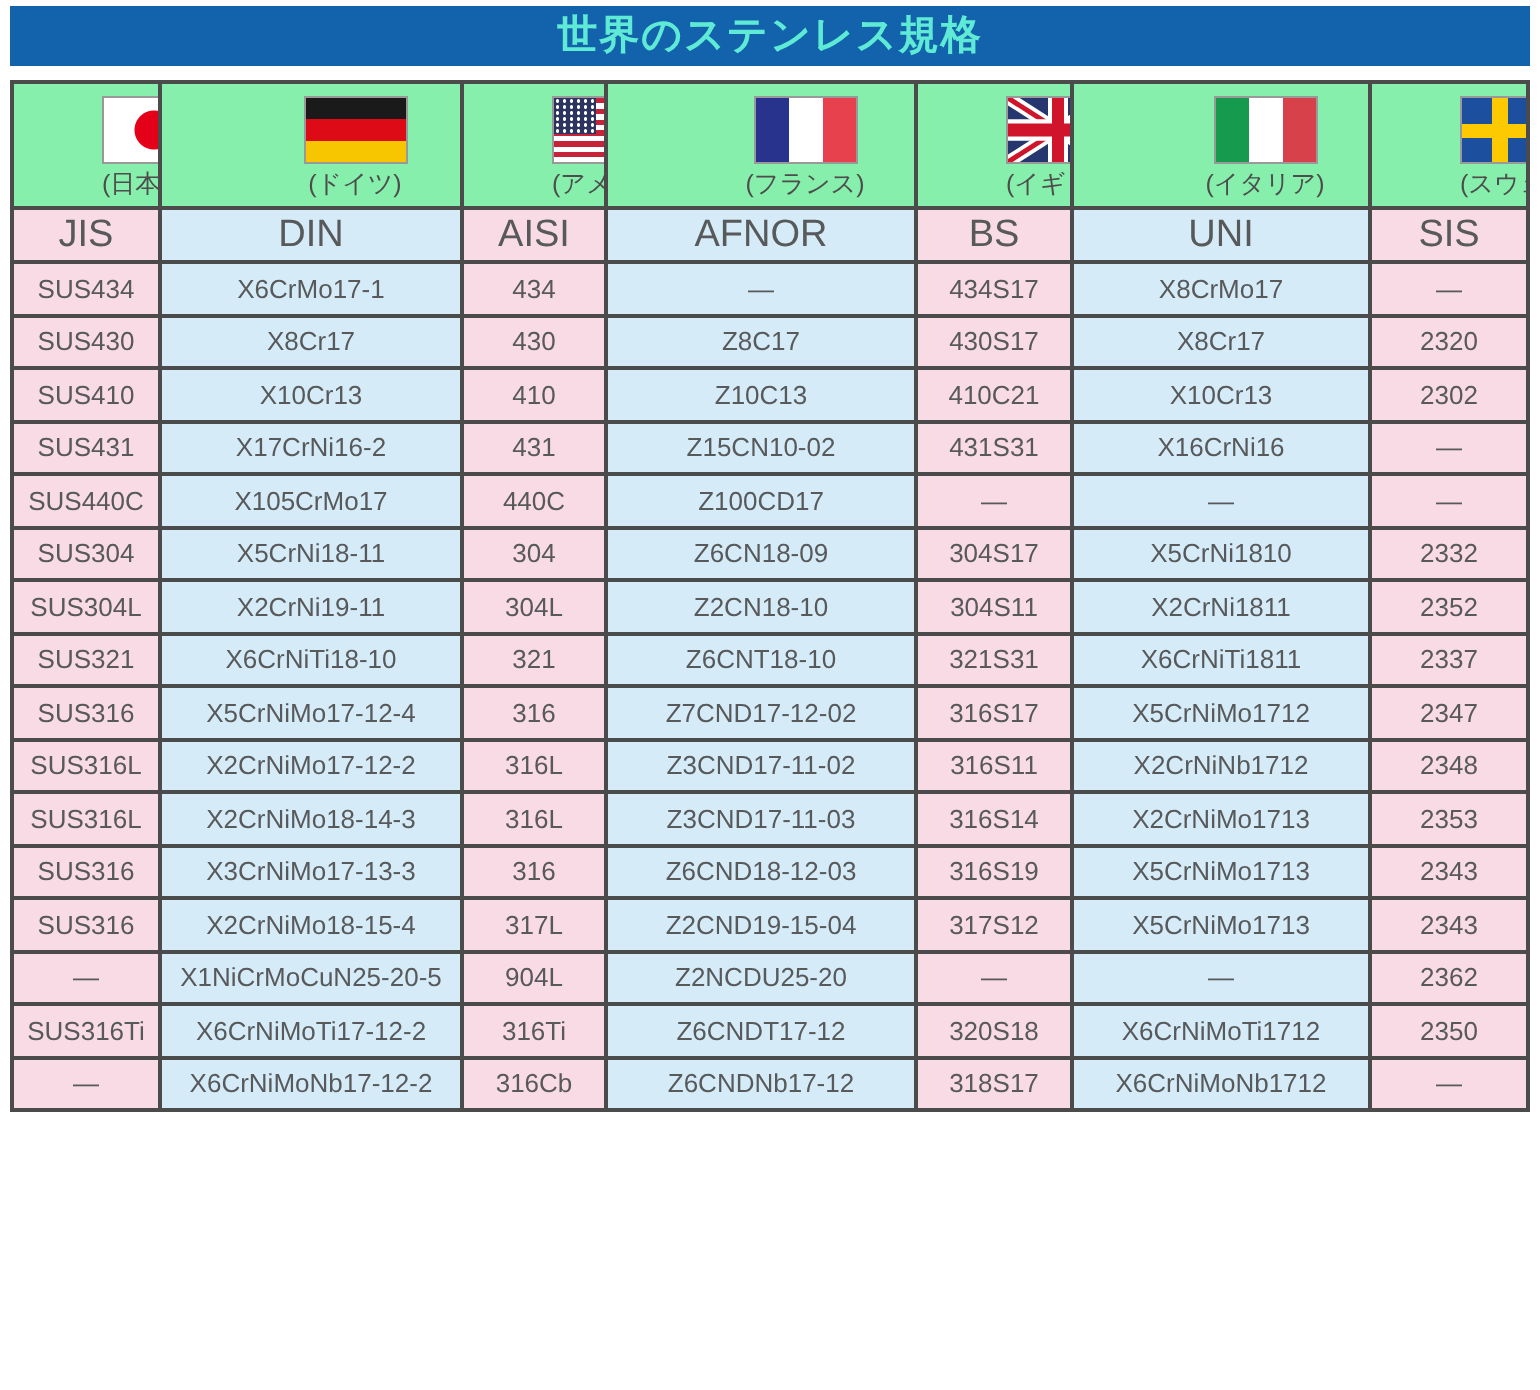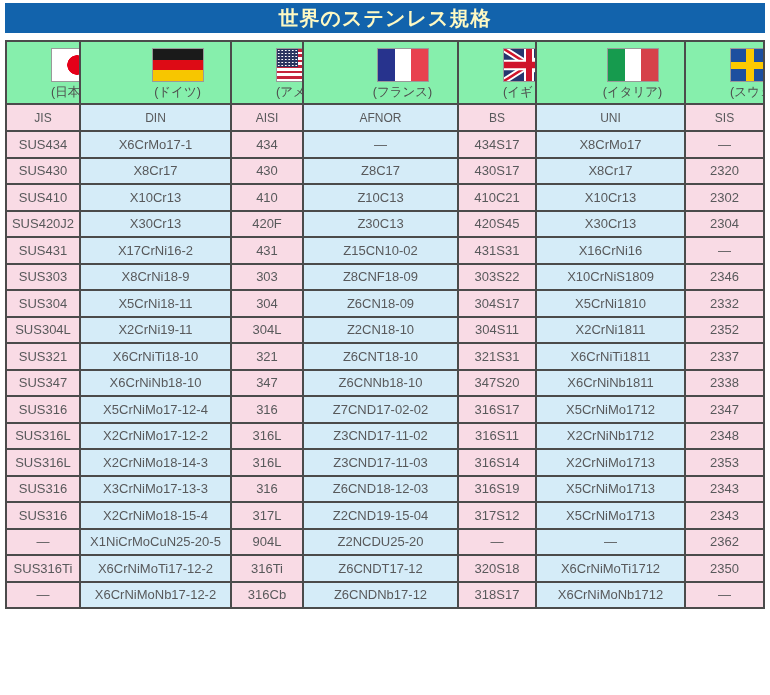--- a/index.html
+++ b/index.html
@@ -3,32 +3,32 @@
 <meta charset="utf-8">
 <style>
   html,body { margin:0; padding:0; }
   body {
     width:770px; height:695px; background:#ffffff;
     font-family:"Liberation Sans","DejaVu Sans",sans-serif;
     overflow:hidden;
   }
   .page { padding:3px 4px 0 4px; }
   .title-bar {
-    background:#1263ac; color:#fef9c3; font-weight:bold;
+    background:#1263ac; color:#5eead4; font-weight:bold;
     font-size:20px; text-align:center; letter-spacing:1px;
     height:24px; line-height:24px; padding:3px 0; margin:0 1px 7px 1px;
   }
   table { border-collapse:collapse; table-layout:fixed; width:760px; margin:0 auto; }
   th, td {
     border:2px solid #4b4b4b; text-align:center; vertical-align:middle;
     color:#58595b; font-weight:normal; overflow:hidden; white-space:nowrap;
     padding:0;
   }
   .flag-cell { background:#86efac; height:61px;padding-left:44px; }
-  .code-cell { height:25px; font-size:12px;text-align:center; }
+  .code-cell { height:25px; font-size:19px;text-align:center; }
   tbody td { height:24.5px; font-size:13px; }
   .pink { background:#f9dbe5; }
   .blue { background:#d5ecf8; }
   .country-label { font-size:12.5px; color:#4d4d4d; margin-top:2px; }
 
   .flag {
     width:52px; height:34px; margin:3px auto 0 auto;
     border:1px solid #999; box-sizing:border-box; position:relative;
   }
   .flag svg { display:block; width:100%; height:100%; }
@@ -137,45 +137,36 @@
         <tr>
           <td class="pink">SUS410</td>
           <td class="blue">X10Cr13</td>
           <td class="pink">410</td>
           <td class="blue">Z10C13</td>
           <td class="pink">410C21</td>
           <td class="blue">X10Cr13</td>
           <td class="pink">2302</td>
         </tr>
         <tr>
-          <td class="pink">SUS420J2</td>
-          <td class="blue">X30Cr13</td>
-          <td class="pink">420F</td>
-          <td class="blue">Z30C13</td>
-          <td class="pink">420S45</td>
-          <td class="blue">X30Cr13</td>
-          <td class="pink">2304</td>
-        </tr>
-        <tr>
           <td class="pink">SUS431</td>
           <td class="blue">X17CrNi16-2</td>
           <td class="pink">431</td>
           <td class="blue">Z15CN10-02</td>
           <td class="pink">431S31</td>
           <td class="blue">X16CrNi16</td>
           <td class="pink">—</td>
         </tr>
         <tr>
-          <td class="pink">SUS303</td>
-          <td class="blue">X8CrNi18-9</td>
-          <td class="pink">303</td>
-          <td class="blue">Z8CNF18-09</td>
-          <td class="pink">303S22</td>
-          <td class="blue">X10CrNiS1809</td>
-          <td class="pink">2346</td>
+          <td class="pink">SUS440C</td>
+          <td class="blue">X105CrMo17</td>
+          <td class="pink">440C</td>
+          <td class="blue">Z100CD17</td>
+          <td class="pink">—</td>
+          <td class="blue">—</td>
+          <td class="pink">—</td>
         </tr>
         <tr>
           <td class="pink">SUS304</td>
           <td class="blue">X5CrNi18-11</td>
           <td class="pink">304</td>
           <td class="blue">Z6CN18-09</td>
           <td class="pink">304S17</td>
           <td class="blue">X5CrNi1810</td>
           <td class="pink">2332</td>
         </tr>
@@ -191,33 +182,24 @@
         <tr>
           <td class="pink">SUS321</td>
           <td class="blue">X6CrNiTi18-10</td>
           <td class="pink">321</td>
           <td class="blue">Z6CNT18-10</td>
           <td class="pink">321S31</td>
           <td class="blue">X6CrNiTi1811</td>
           <td class="pink">2337</td>
         </tr>
         <tr>
-          <td class="pink">SUS347</td>
-          <td class="blue">X6CrNiNb18-10</td>
-          <td class="pink">347</td>
-          <td class="blue">Z6CNNb18-10</td>
-          <td class="pink">347S20</td>
-          <td class="blue">X6CrNiNb1811</td>
-          <td class="pink">2338</td>
-        </tr>
-        <tr>
           <td class="pink">SUS316</td>
           <td class="blue">X5CrNiMo17-12-4</td>
           <td class="pink">316</td>
-          <td class="blue">Z7CND17-02-02</td>
+          <td class="blue">Z7CND17-12-02</td>
           <td class="pink">316S17</td>
           <td class="blue">X5CrNiMo1712</td>
           <td class="pink">2347</td>
         </tr>
         <tr>
           <td class="pink">SUS316L</td>
           <td class="blue">X2CrNiMo17-12-2</td>
           <td class="pink">316L</td>
           <td class="blue">Z3CND17-11-02</td>
           <td class="pink">316S11</td>

